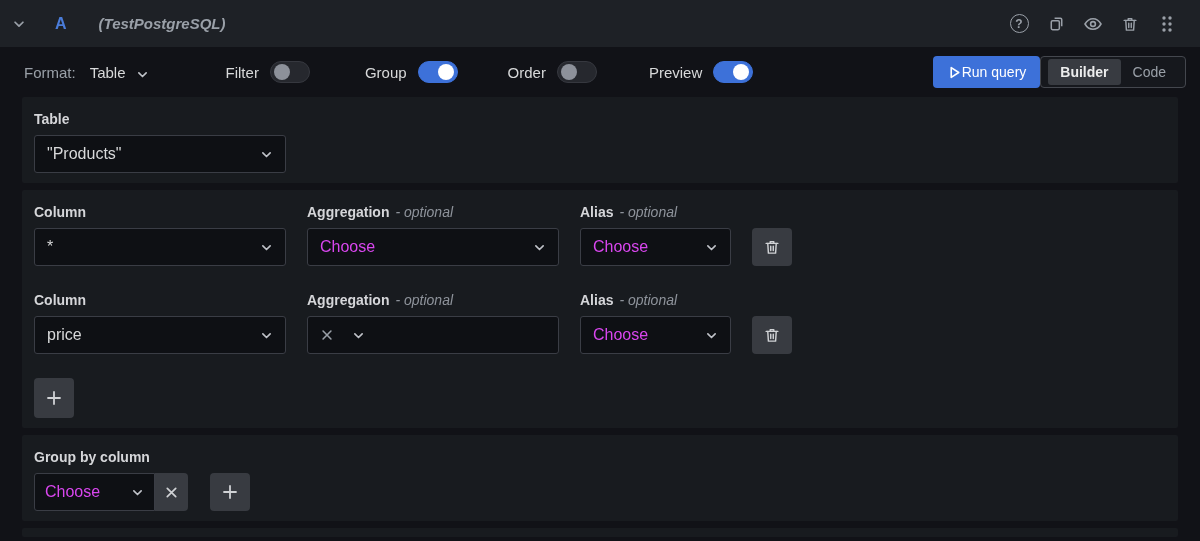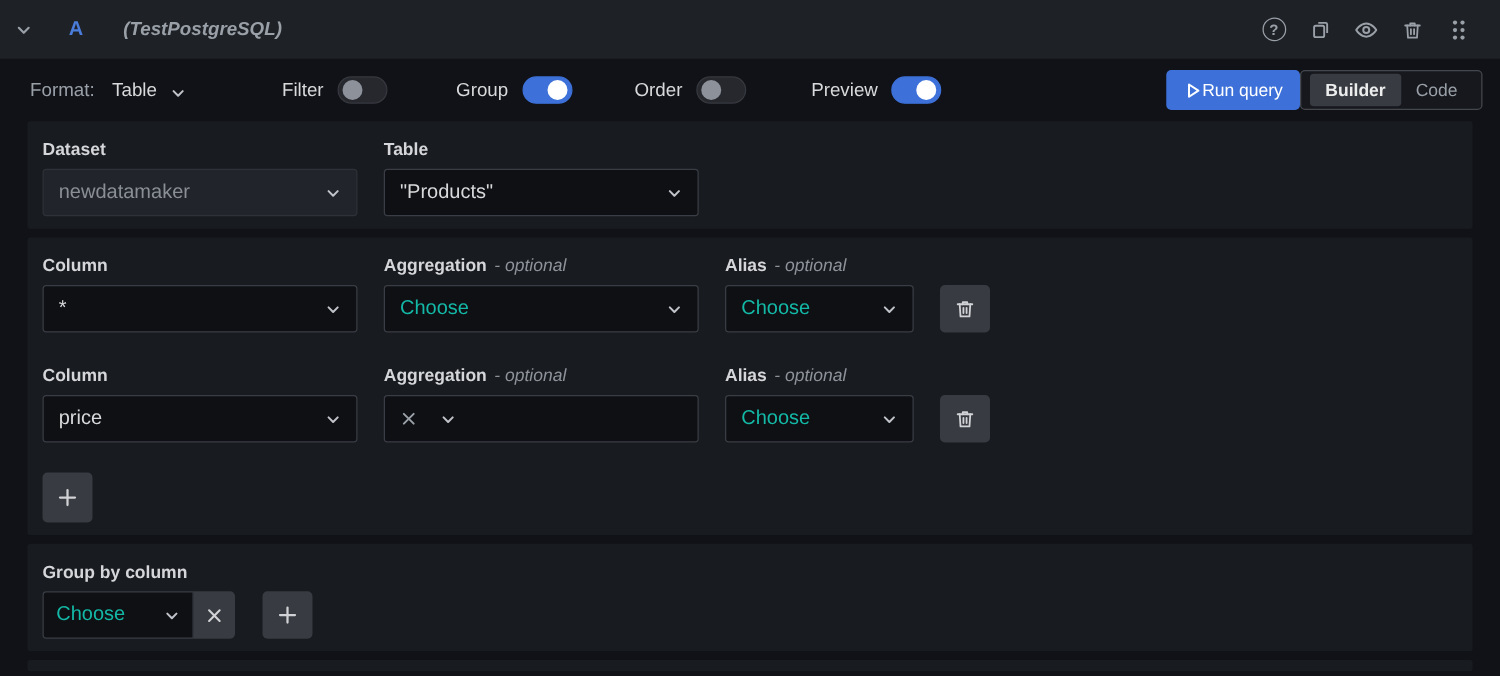--- a/index.html
+++ b/index.html
@@ -72,21 +72,21 @@
   .field-label { display:flex; align-items:baseline; gap:6px; margin-bottom:8px;
     font-size:14px; font-weight:700; color:#d5d6d9; line-height:16px; }
   .optional { color:#8e939b; font-style:italic; font-weight:400; }
 
   .select {
     height:38px; background:#0e1014; border:1px solid #3a3d45; border-radius:3px;
     display:flex; align-items:center; padding:0 12px; font-size:16px;
     color:#d8d9da; cursor:pointer;
   }
   .select .value { flex:1; white-space:nowrap; overflow:hidden; }
-  .select.ph .value { color:#14b8a6; }
+  .select.ph .value { color:#d946ef; }
   .select.disabled { background:#21242a; border-color:#2e3138; cursor:default; }
   .select.disabled .value { color:#8a8f96; }
   .select .chev { color:#c0c3c9; margin-left:8px; }
   .clear-x { display:flex; align-items:center; color:#9aa0a8; margin-right:10px; cursor:pointer; }
 
   .w-lg { width:252px; } .w-sm { width:151px; } .w-xs { width:121px; }
 
   .sq-btn {
     height:38px; width:40px; background:#383b41; border:none; border-radius:4px;
     color:#d0d2d5; display:flex; align-items:center; justify-content:center; cursor:pointer;
@@ -213,31 +213,20 @@
 
   <div class="mode-switch">
     <div class="mode-option selected">Builder</div>
     <div class="mode-option">Code</div>
   </div>
 </div>
 
 <div class="panel">
   <div class="fields-row">
     <div class="field">
-      <div class="field-label">Dataset</div>
-      <div class="select disabled w-lg">
-        <span class="value">newdatamaker</span>
-        <span class="chev">
-          <svg width="13" height="13" viewBox="0 0 16 16" fill="none" stroke="currentColor" stroke-width="2" stroke-linecap="round" stroke-linejoin="round">
-              <path d="M3.5 6l4.5 4.5L12.5 6"></path>
-            </svg>
-        </span>
-      </div>
-    </div>
-    <div class="field">
       <div class="field-label">Table</div>
       <div class="select w-lg">
         <span class="value">"Products"</span>
         <span class="chev">
           <svg width="13" height="13" viewBox="0 0 16 16" fill="none" stroke="currentColor" stroke-width="2" stroke-linecap="round" stroke-linejoin="round">
               <path d="M3.5 6l4.5 4.5L12.5 6"></path>
             </svg>
         </span>
       </div>
     </div>

